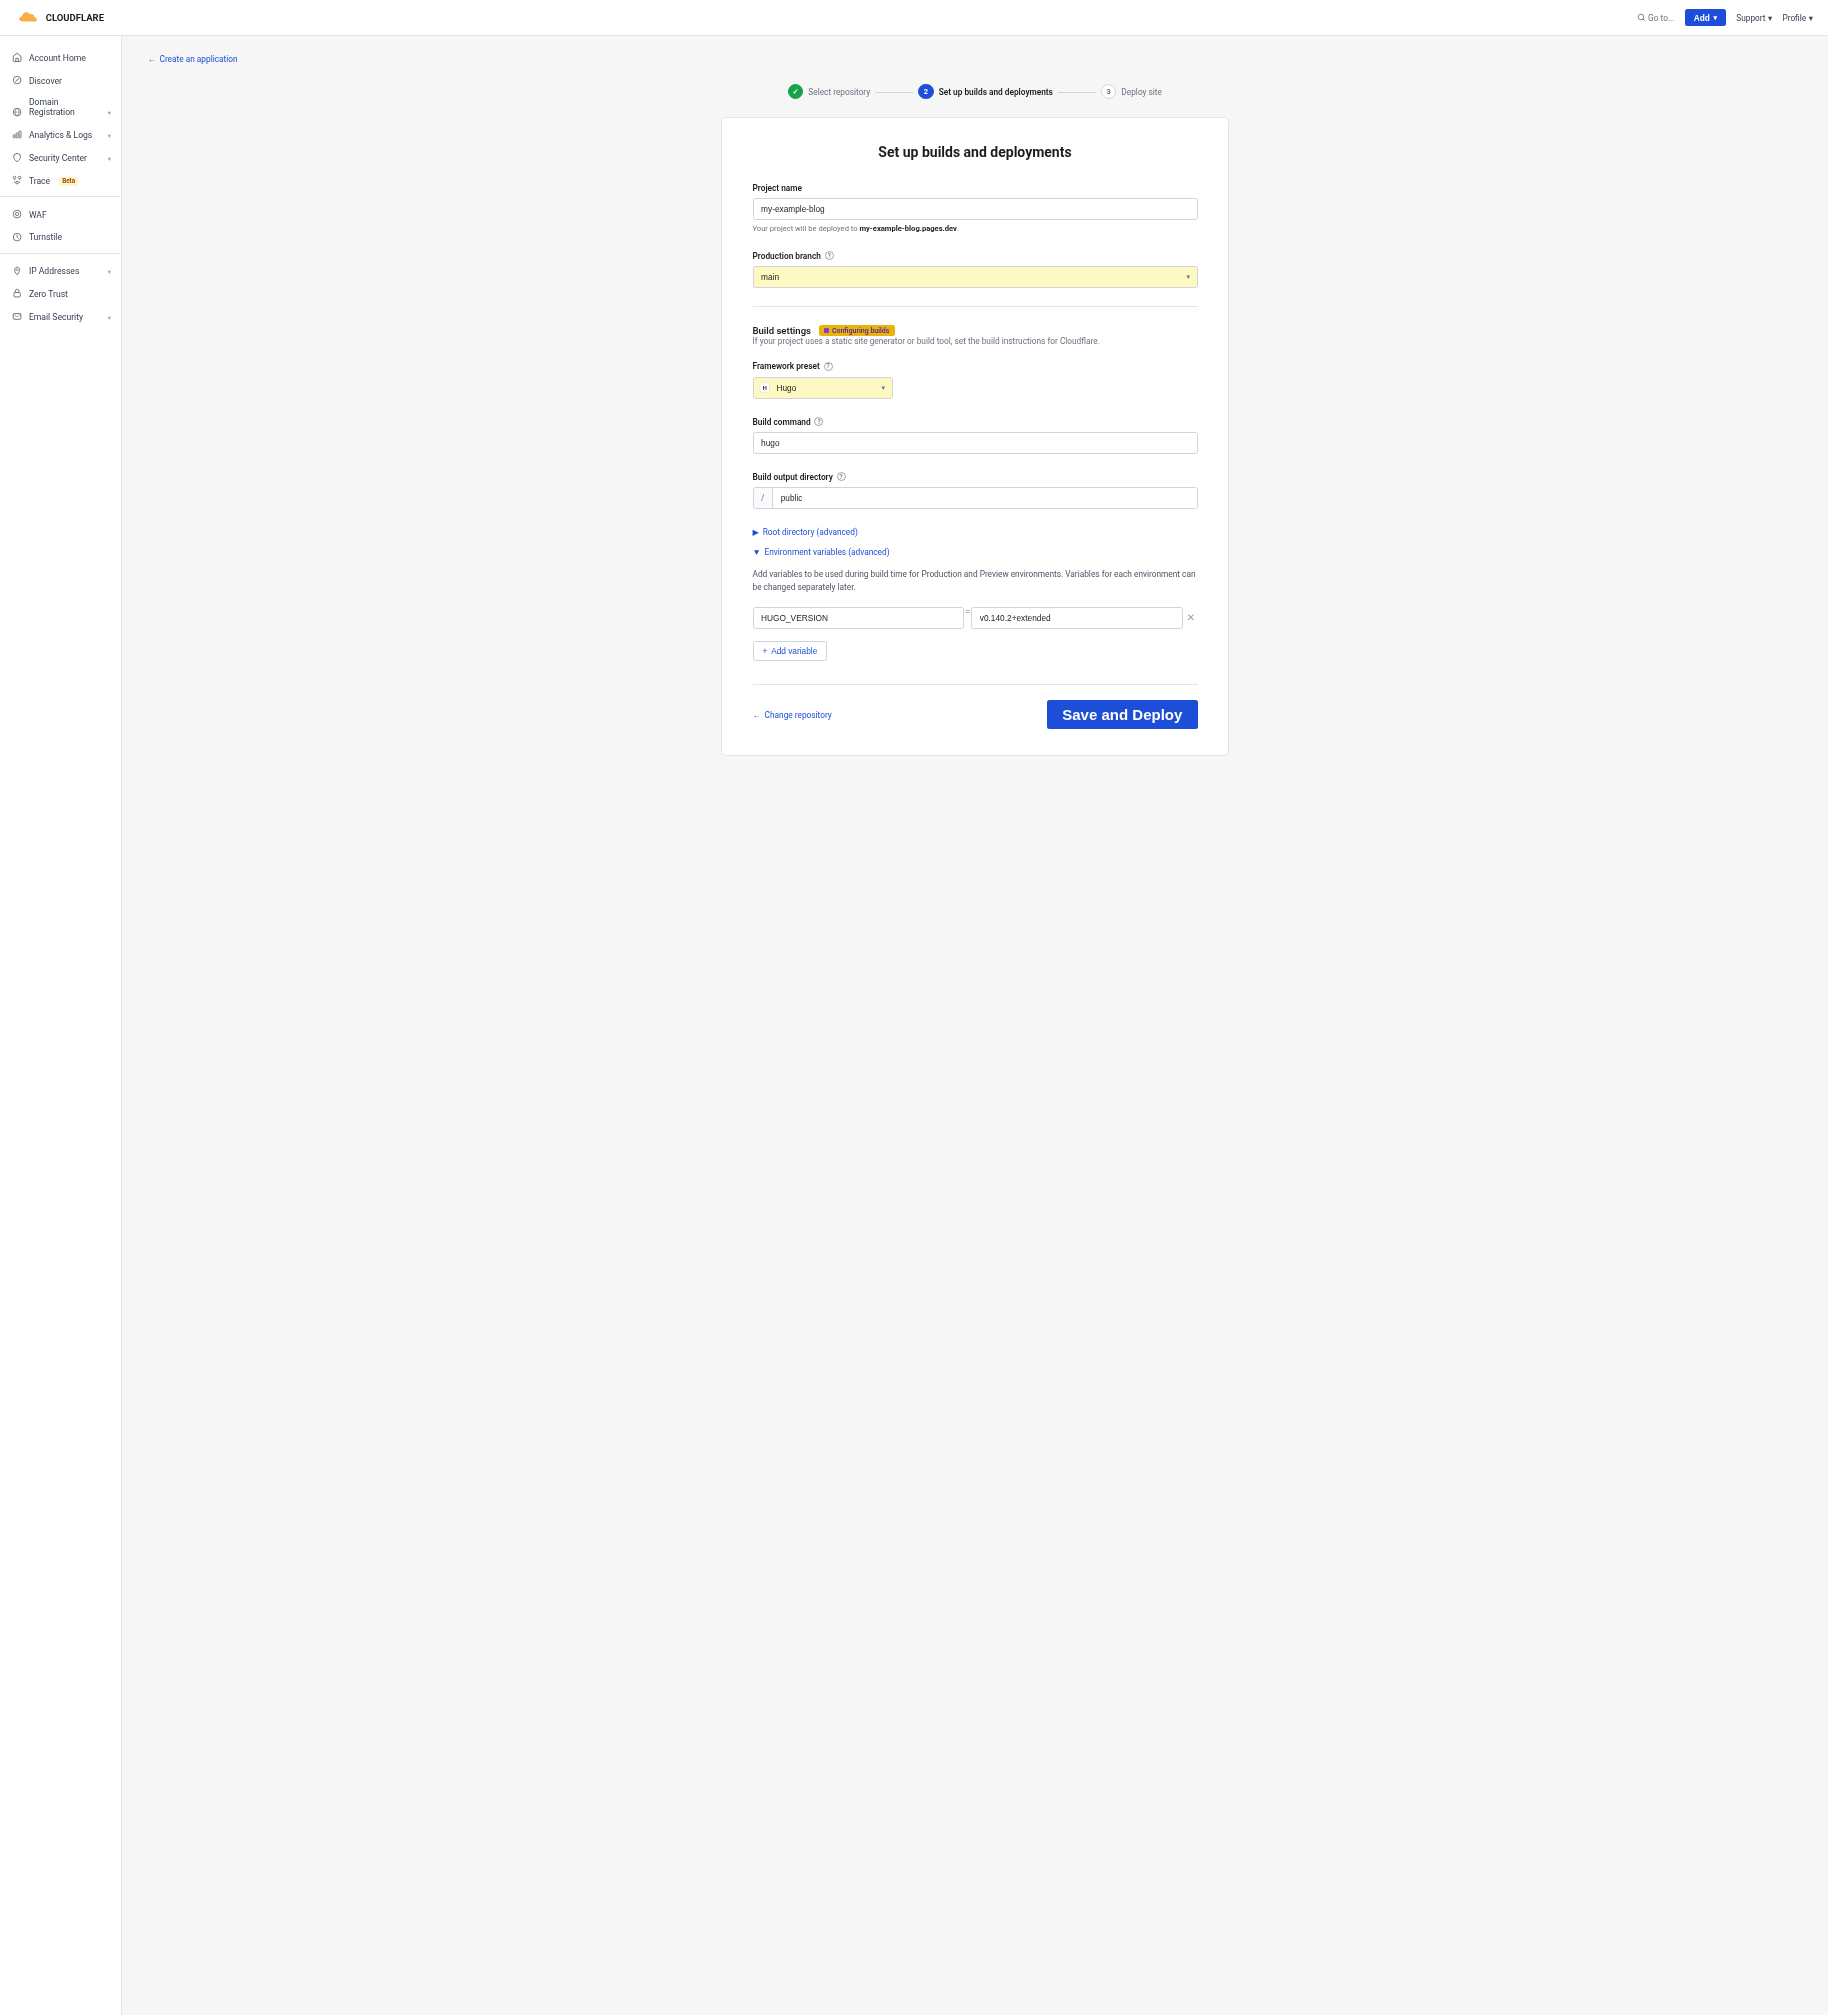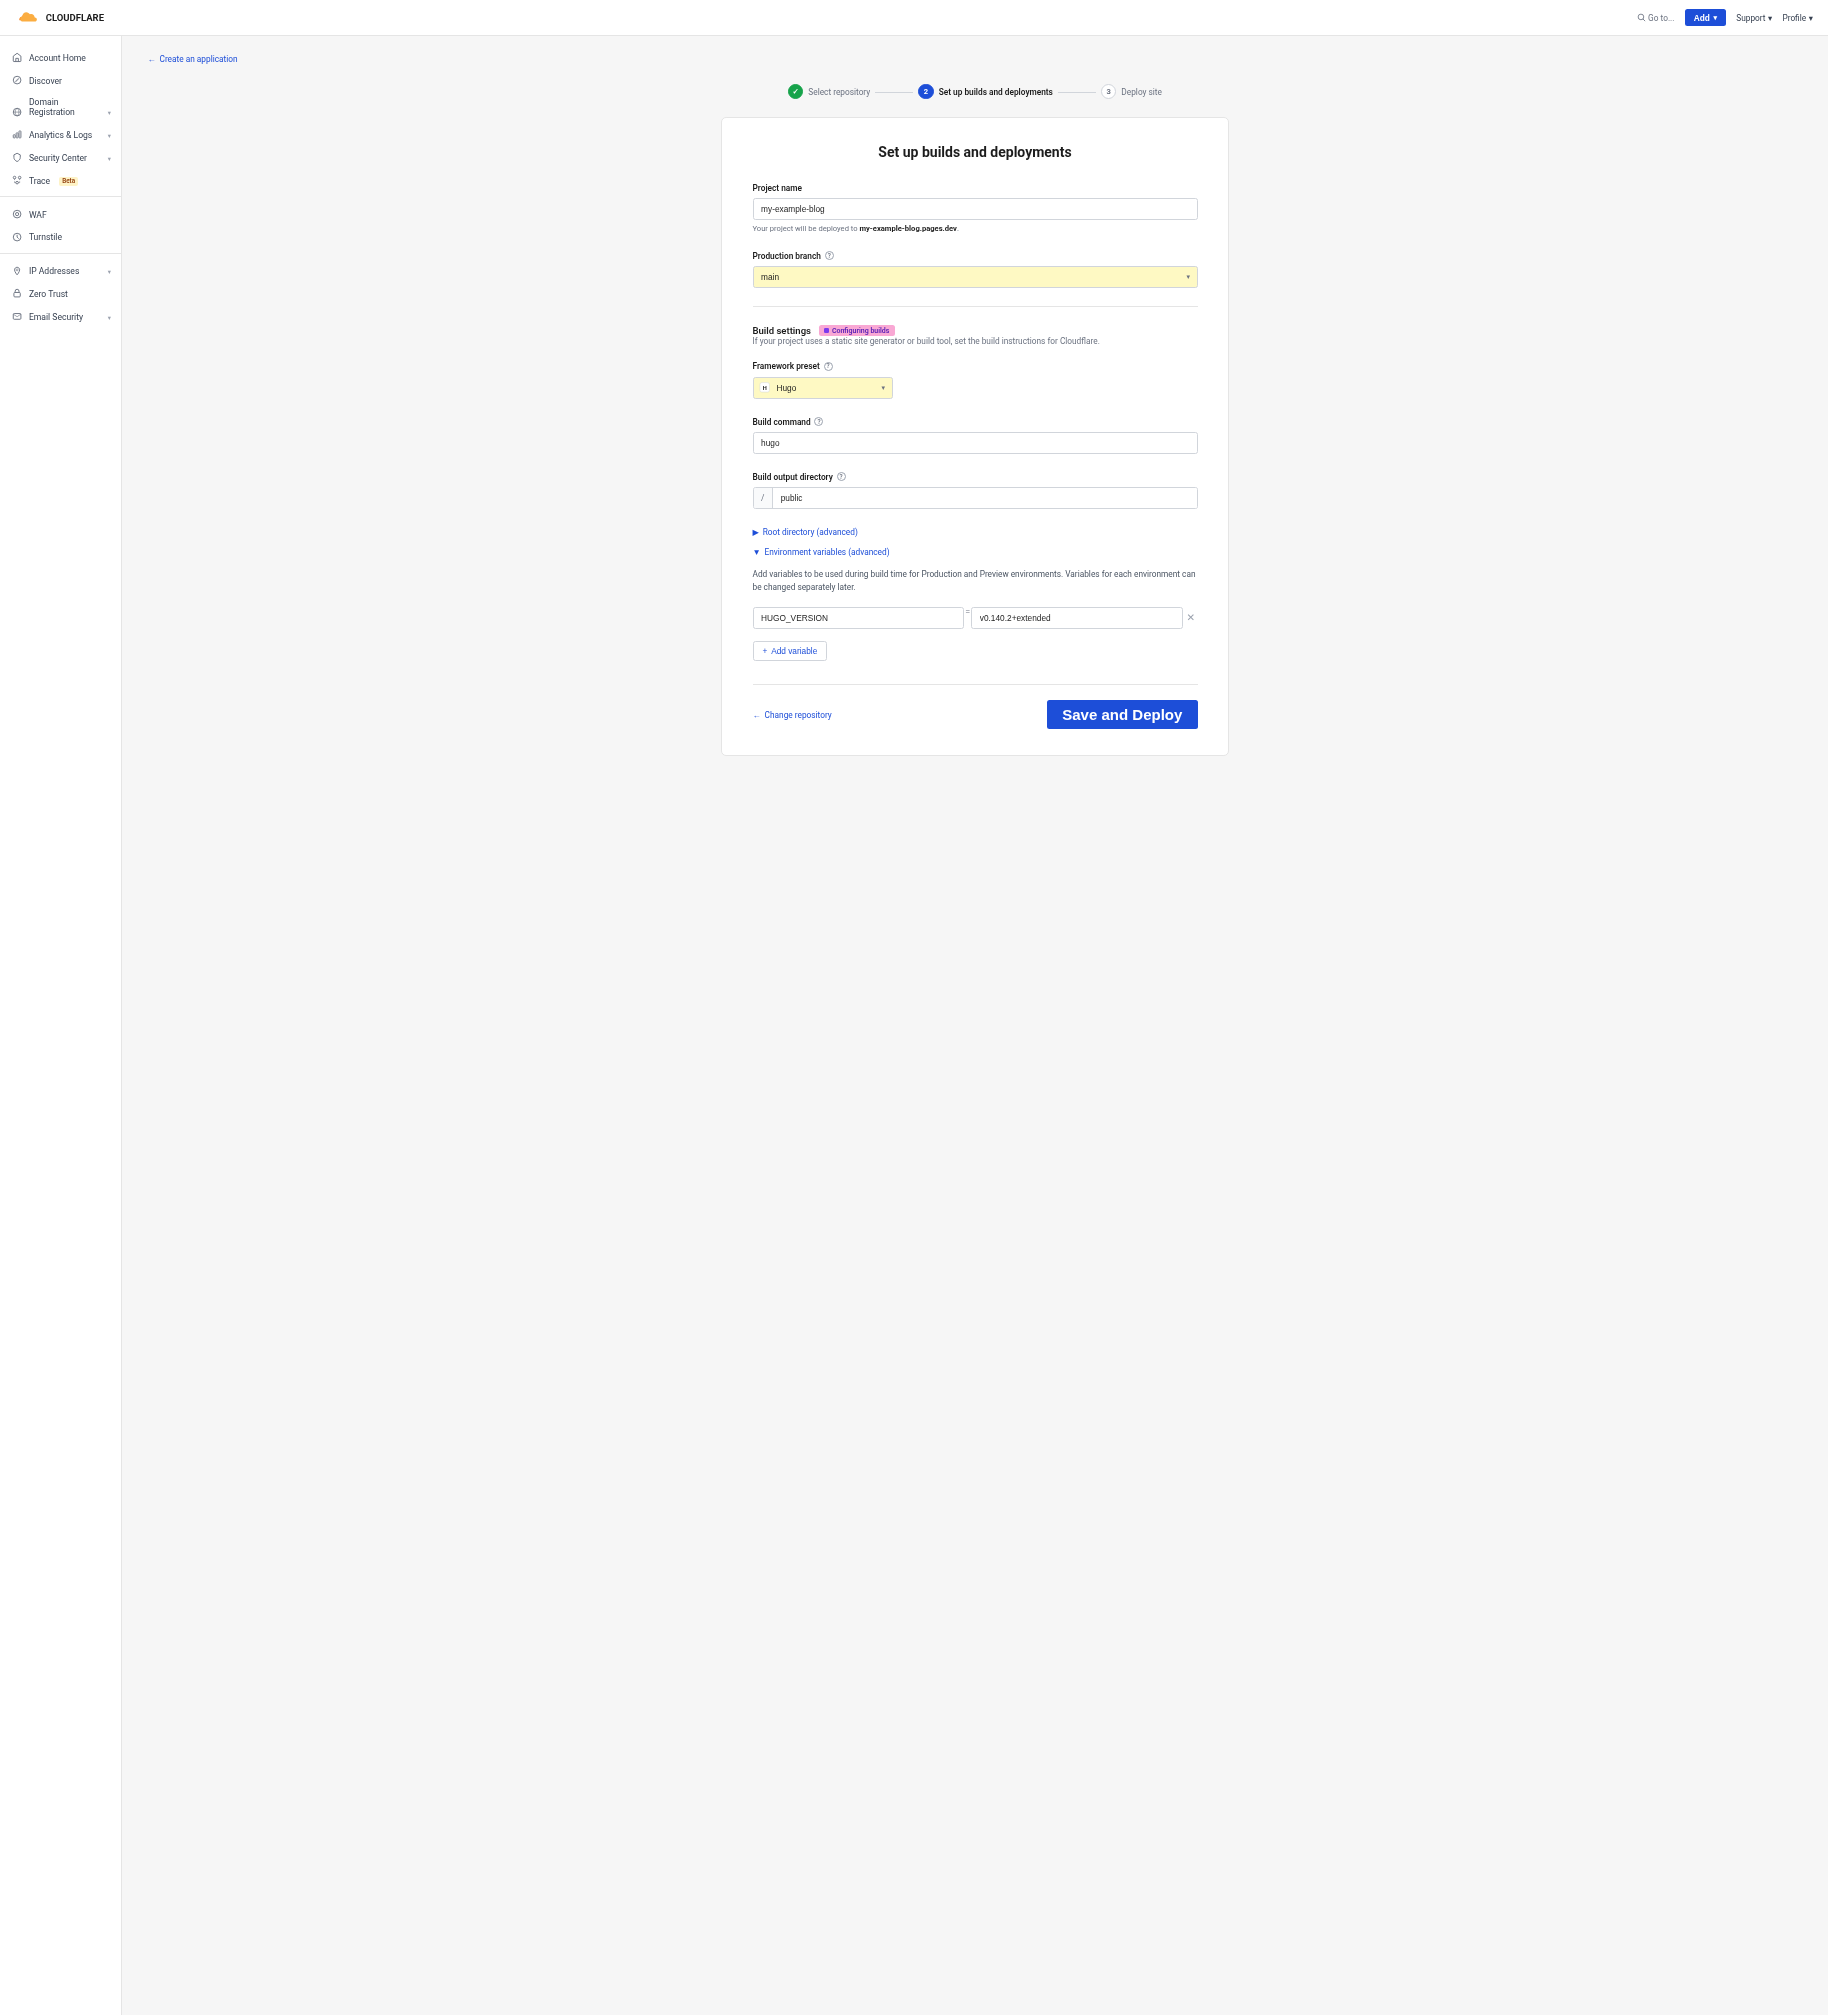--- a/index.html
+++ b/index.html
@@ -269,21 +269,21 @@
       margin-bottom: 0;
     }
     .build-settings-title {
       font-size: 9.5px;
       font-weight: 600;
     }
     .configuring-badge {
       display: flex;
       align-items: center;
       gap: 3.2px;
-      background: #f9a8d4;
+      background: #eab308;
       color: #5b21b6;
       font-size: 7px;
       font-weight: 600;
       padding: 1.3px 5.1px;
       border-radius: 2.5px;
     }
     .configuring-badge-dot {
       width: 5.1px;
       height: 5.1px;
       background: #7c3aed;

